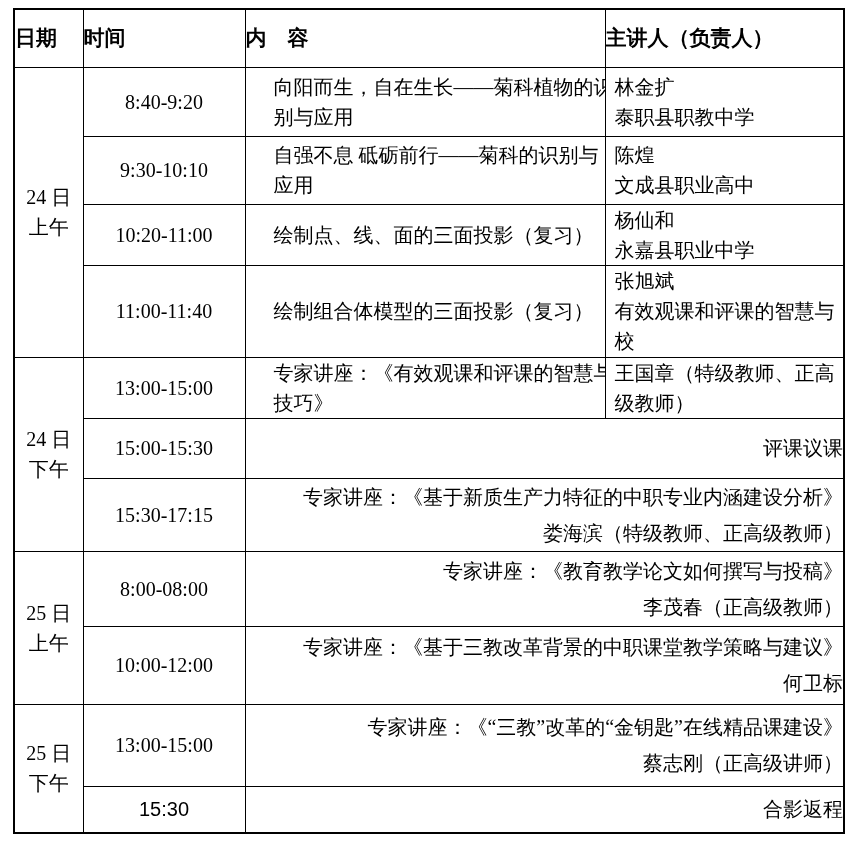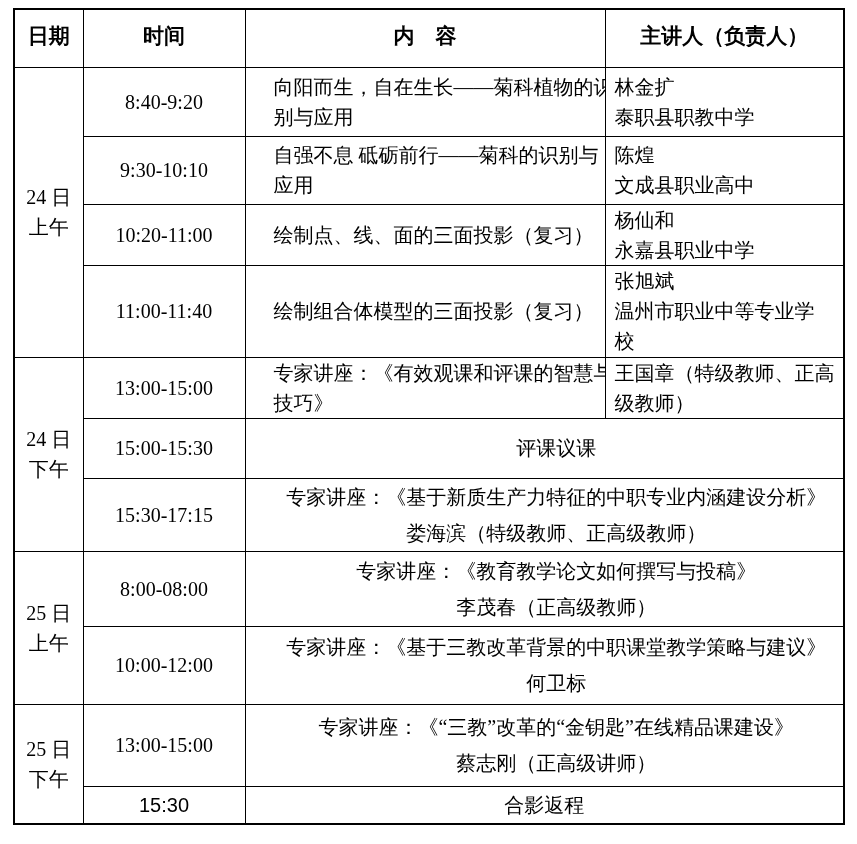--- a/index.html
+++ b/index.html
@@ -34,24 +34,24 @@
     border: 1.5px solid #000;
     vertical-align: middle;
     font-size: 20px;
     line-height: 30px;
     font-weight: normal;
     white-space: pre;
     overflow: hidden;
     padding: 0;
   }
   thead th {
-    font-family: Liberation Mono, monospace;
+    font-family: Liberation Serif, serif;
     font-weight: bold;
     font-size: 21px;
-    text-align: center;
+    text-align: left;
   }
   td.date {
     text-align: center;
   }
   td.time {
     text-align: center;
   }
   td.time-sans {
     font-family: "Liberation Sans", sans-serif;
     font-size: 20px;
@@ -60,21 +60,21 @@
     text-align: left;
     padding-left: 28px;
     padding-right: 4px;
   }
   td.speaker {
     text-align: left;
     padding-left: 9px;
     padding-right: 0;
   }
   td.merged {
-    text-align: center;
+    text-align: right;
     padding-left: 24px;
   }
   td.merged.wide {
     line-height: 36px;
   }
   td.merged.centered {
     padding-left: 0;
   }
 </style>
 </head>
@@ -116,21 +116,21 @@
       <tr style="height:57px;">
         <td class="time">10:20-11:00</td>
         <td class="content">绘制点、线、面的三面投影（复习）</td>
         <td class="speaker">杨仙和
 永嘉县职业中学</td>
       </tr>
       <tr style="height:92px;">
         <td class="time">11:00-11:40</td>
         <td class="content">绘制组合体模型的三面投影（复习）</td>
         <td class="speaker">张旭斌
-温州市职业中等专业学
+有效观课和评课的智慧与
 校</td>
       </tr>
 
       <tr style="height:61px;">
         <td class="date" rowspan="3">24 日
 下午</td>
         <td class="time">13:00-15:00</td>
         <td class="content">专家讲座：《有效观课和评课的智慧与
 技巧》</td>
         <td class="speaker">王国章（特级教师、正高
@@ -159,19 +159,19 @@
 何卫标</td>
       </tr>
 
       <tr style="height:82px;">
         <td class="date" rowspan="2">25 日
 下午</td>
         <td class="time">13:00-15:00</td>
         <td class="merged wide" colspan="2">专家讲座：《“三教”改革的“金钥匙”在线精品课建设》
 蔡志刚（正高级讲师）</td>
       </tr>
-      <tr style="height:38px;">
+      <tr style="height:47px;">
         <td class="time time-sans">15:30</td>
         <td class="merged centered" colspan="2">合影返程</td>
       </tr>
     </tbody>
   </table>
 </div>
 
 </body></html>

